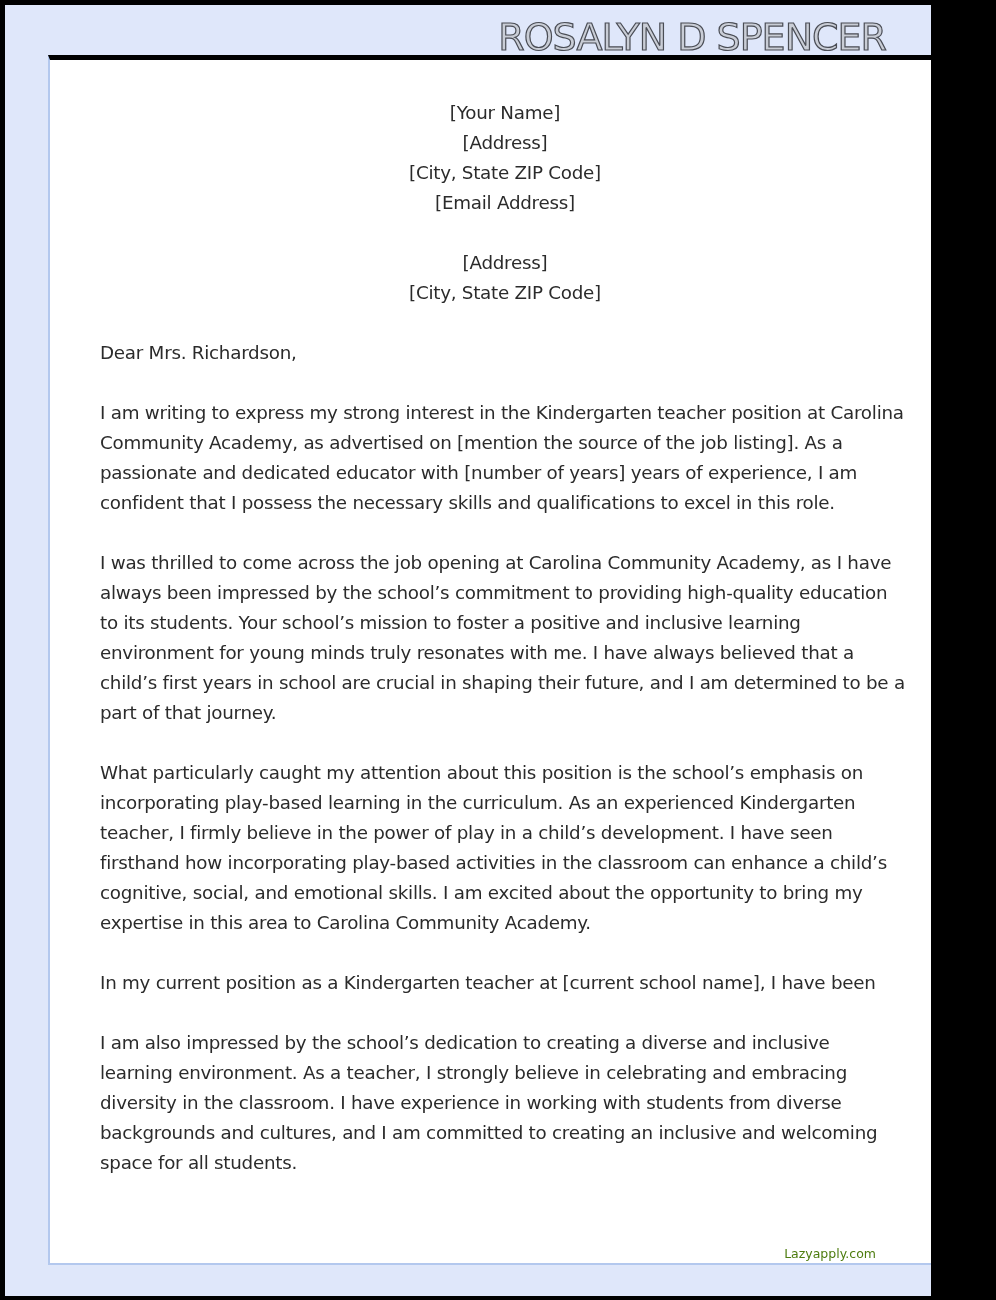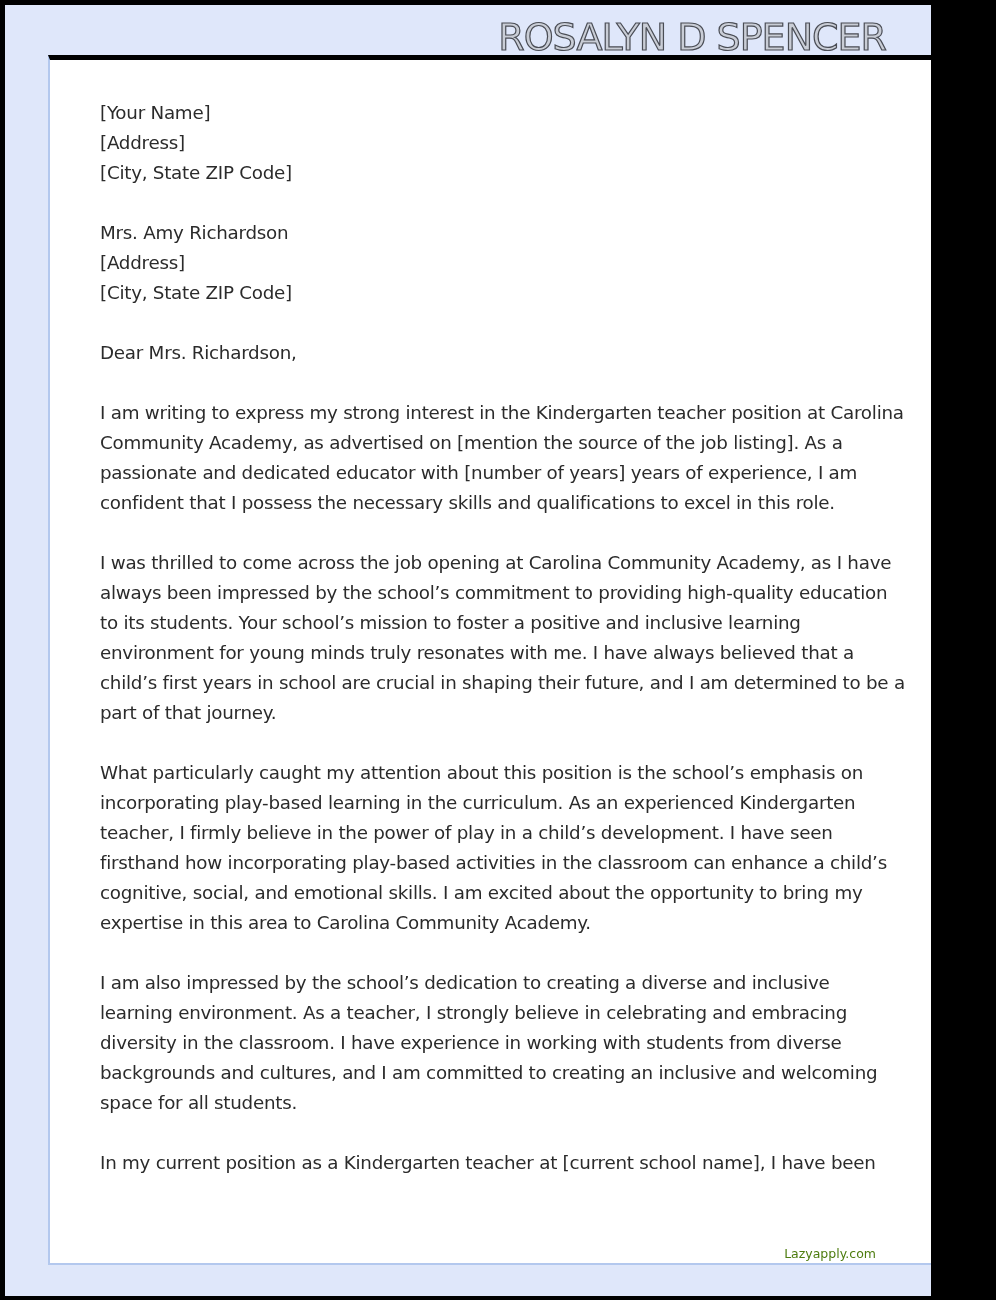--- a/index.html
+++ b/index.html
@@ -51,21 +51,21 @@
     .letter {
       position: absolute;
       left: 95px;
       top: 93px;
       width: 810px;
       font-size: 18.3px;
       line-height: 30px;
       color: #2b2b2b;
       letter-spacing: -0.25px;
     }
-    .letter .line { display: block; height: 30px; white-space: nowrap; }
+    .letter .line { display: block; height: 30px; white-space: nowrap; text-align: center; }
     .letter .gap { display: block; height: 30px; }
     .letter p {
       margin: 0 4px 30px 0;
     }
     .watermark {
       position: absolute;
       right: 55px;
       top: 1241px;
       font-size: 12.5px;
       color: #4d7c0f;
@@ -78,30 +78,30 @@
 <div class="frame">
   <div class="title">ROSALYN D SPENCER</div>
 
   <div class="panel"></div>
 
   <div class="letter">
     <div>
       <span class="line">[Your Name]</span>
       <span class="line">[Address]</span>
       <span class="line">[City, State ZIP Code]</span>
+      <span class="line">[Email Address]</span>
     </div>
     <span class="gap"></span>
     <div>
-      <span class="line">Mrs. Amy Richardson</span>
       <span class="line">[Address]</span>
       <span class="line">[City, State ZIP Code]</span>
     </div>
     <span class="gap"></span>
     <p>Dear Mrs. Richardson,</p>
     <p>I am writing to express my strong interest in the Kindergarten teacher position at Carolina Community Academy, as advertised on [mention the source of the job listing]. As a passionate and dedicated educator with [number of years] years of experience, I am confident that I possess the necessary skills and qualifications to excel in this role.</p>
     <p>I was thrilled to come across the job opening at Carolina Community Academy, as I have always been impressed by the school’s commitment to providing high-quality education to its students. Your school’s mission to foster a positive and inclusive learning environment for young minds truly resonates with me. I have always believed that a child’s first years in school are crucial in shaping their future, and I am determined to be a part of that journey.</p>
     <p>What particularly caught my attention about this position is the school’s emphasis on incorporating play-based learning in the curriculum. As an experienced Kindergarten teacher, I firmly believe in the power of play in a child’s development. I have seen firsthand how incorporating play-based activities in the classroom can enhance a child’s cognitive, social, and emotional skills. I am excited about the opportunity to bring my expertise in this area to Carolina Community Academy.</p>
+    <p>In my current position as a Kindergarten teacher at [current school name], I have been</p>
     <p>I am also impressed by the school’s dedication to creating a diverse and inclusive learning environment. As a teacher, I strongly believe in celebrating and embracing diversity in the classroom. I have experience in working with students from diverse backgrounds and cultures, and I am committed to creating an inclusive and welcoming space for all students.</p>
-    <p>In my current position as a Kindergarten teacher at [current school name], I have been</p>
   </div>
 
   <div class="watermark">Lazyapply.com</div>
 </div>
 
 </body></html>

